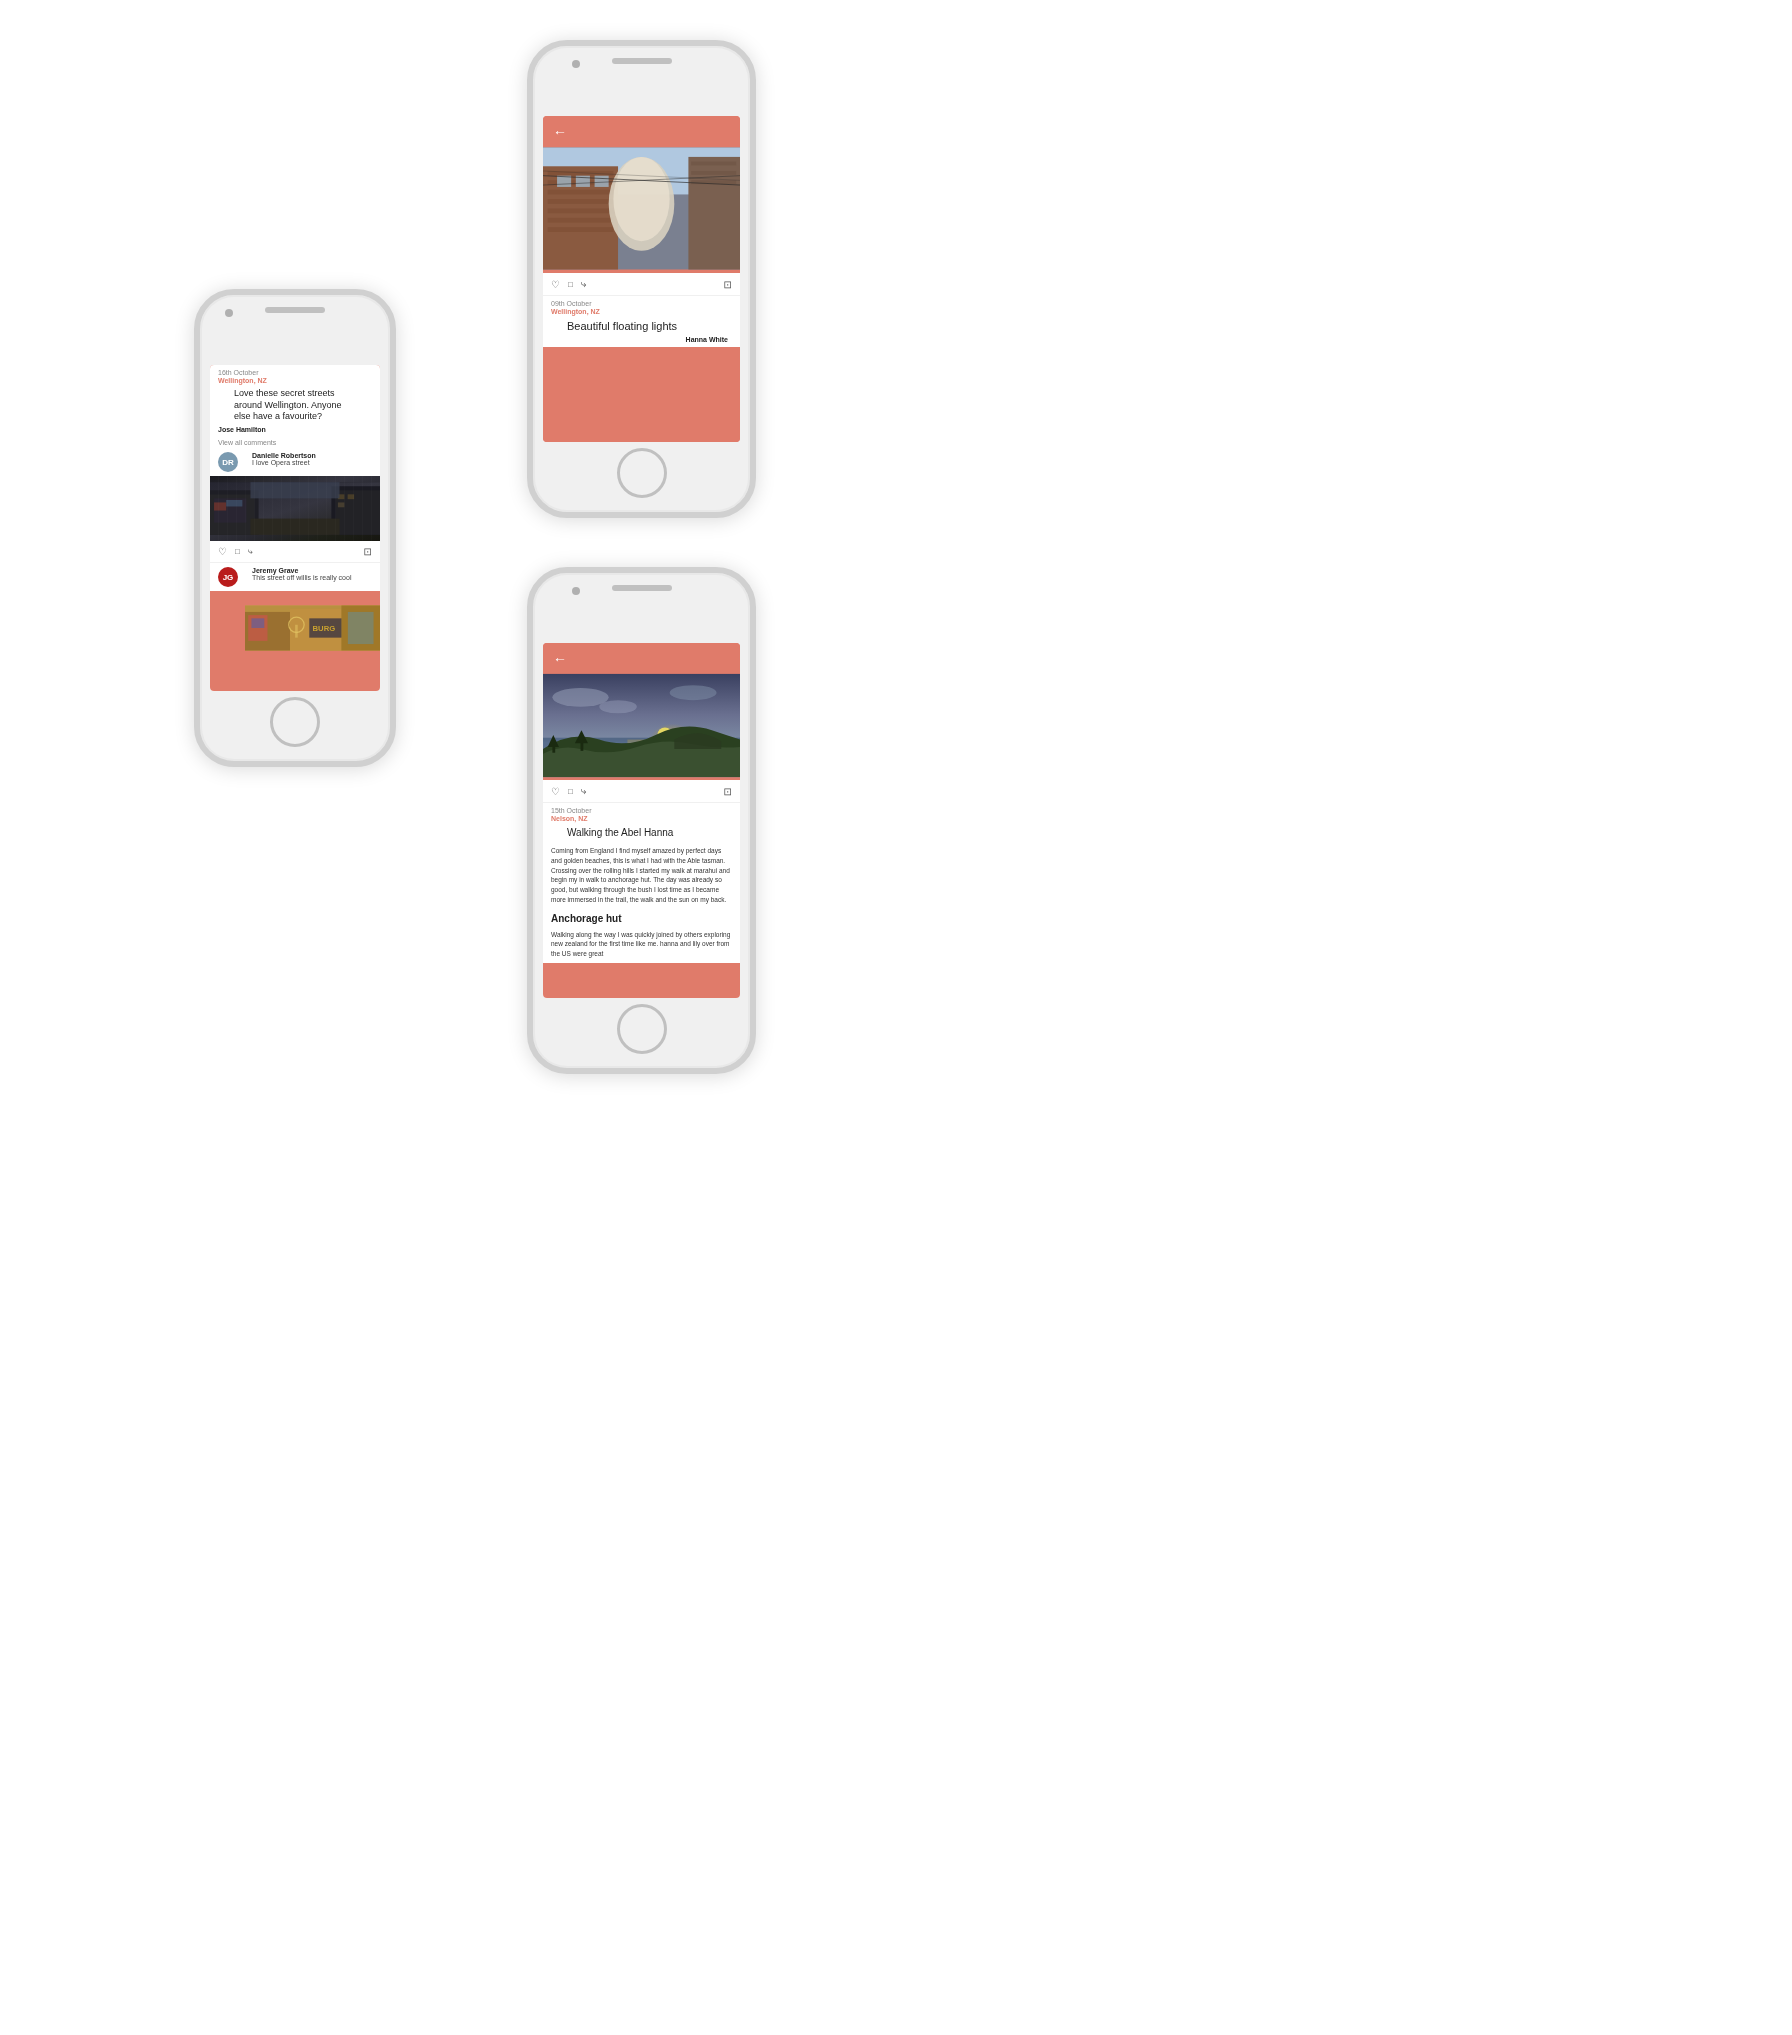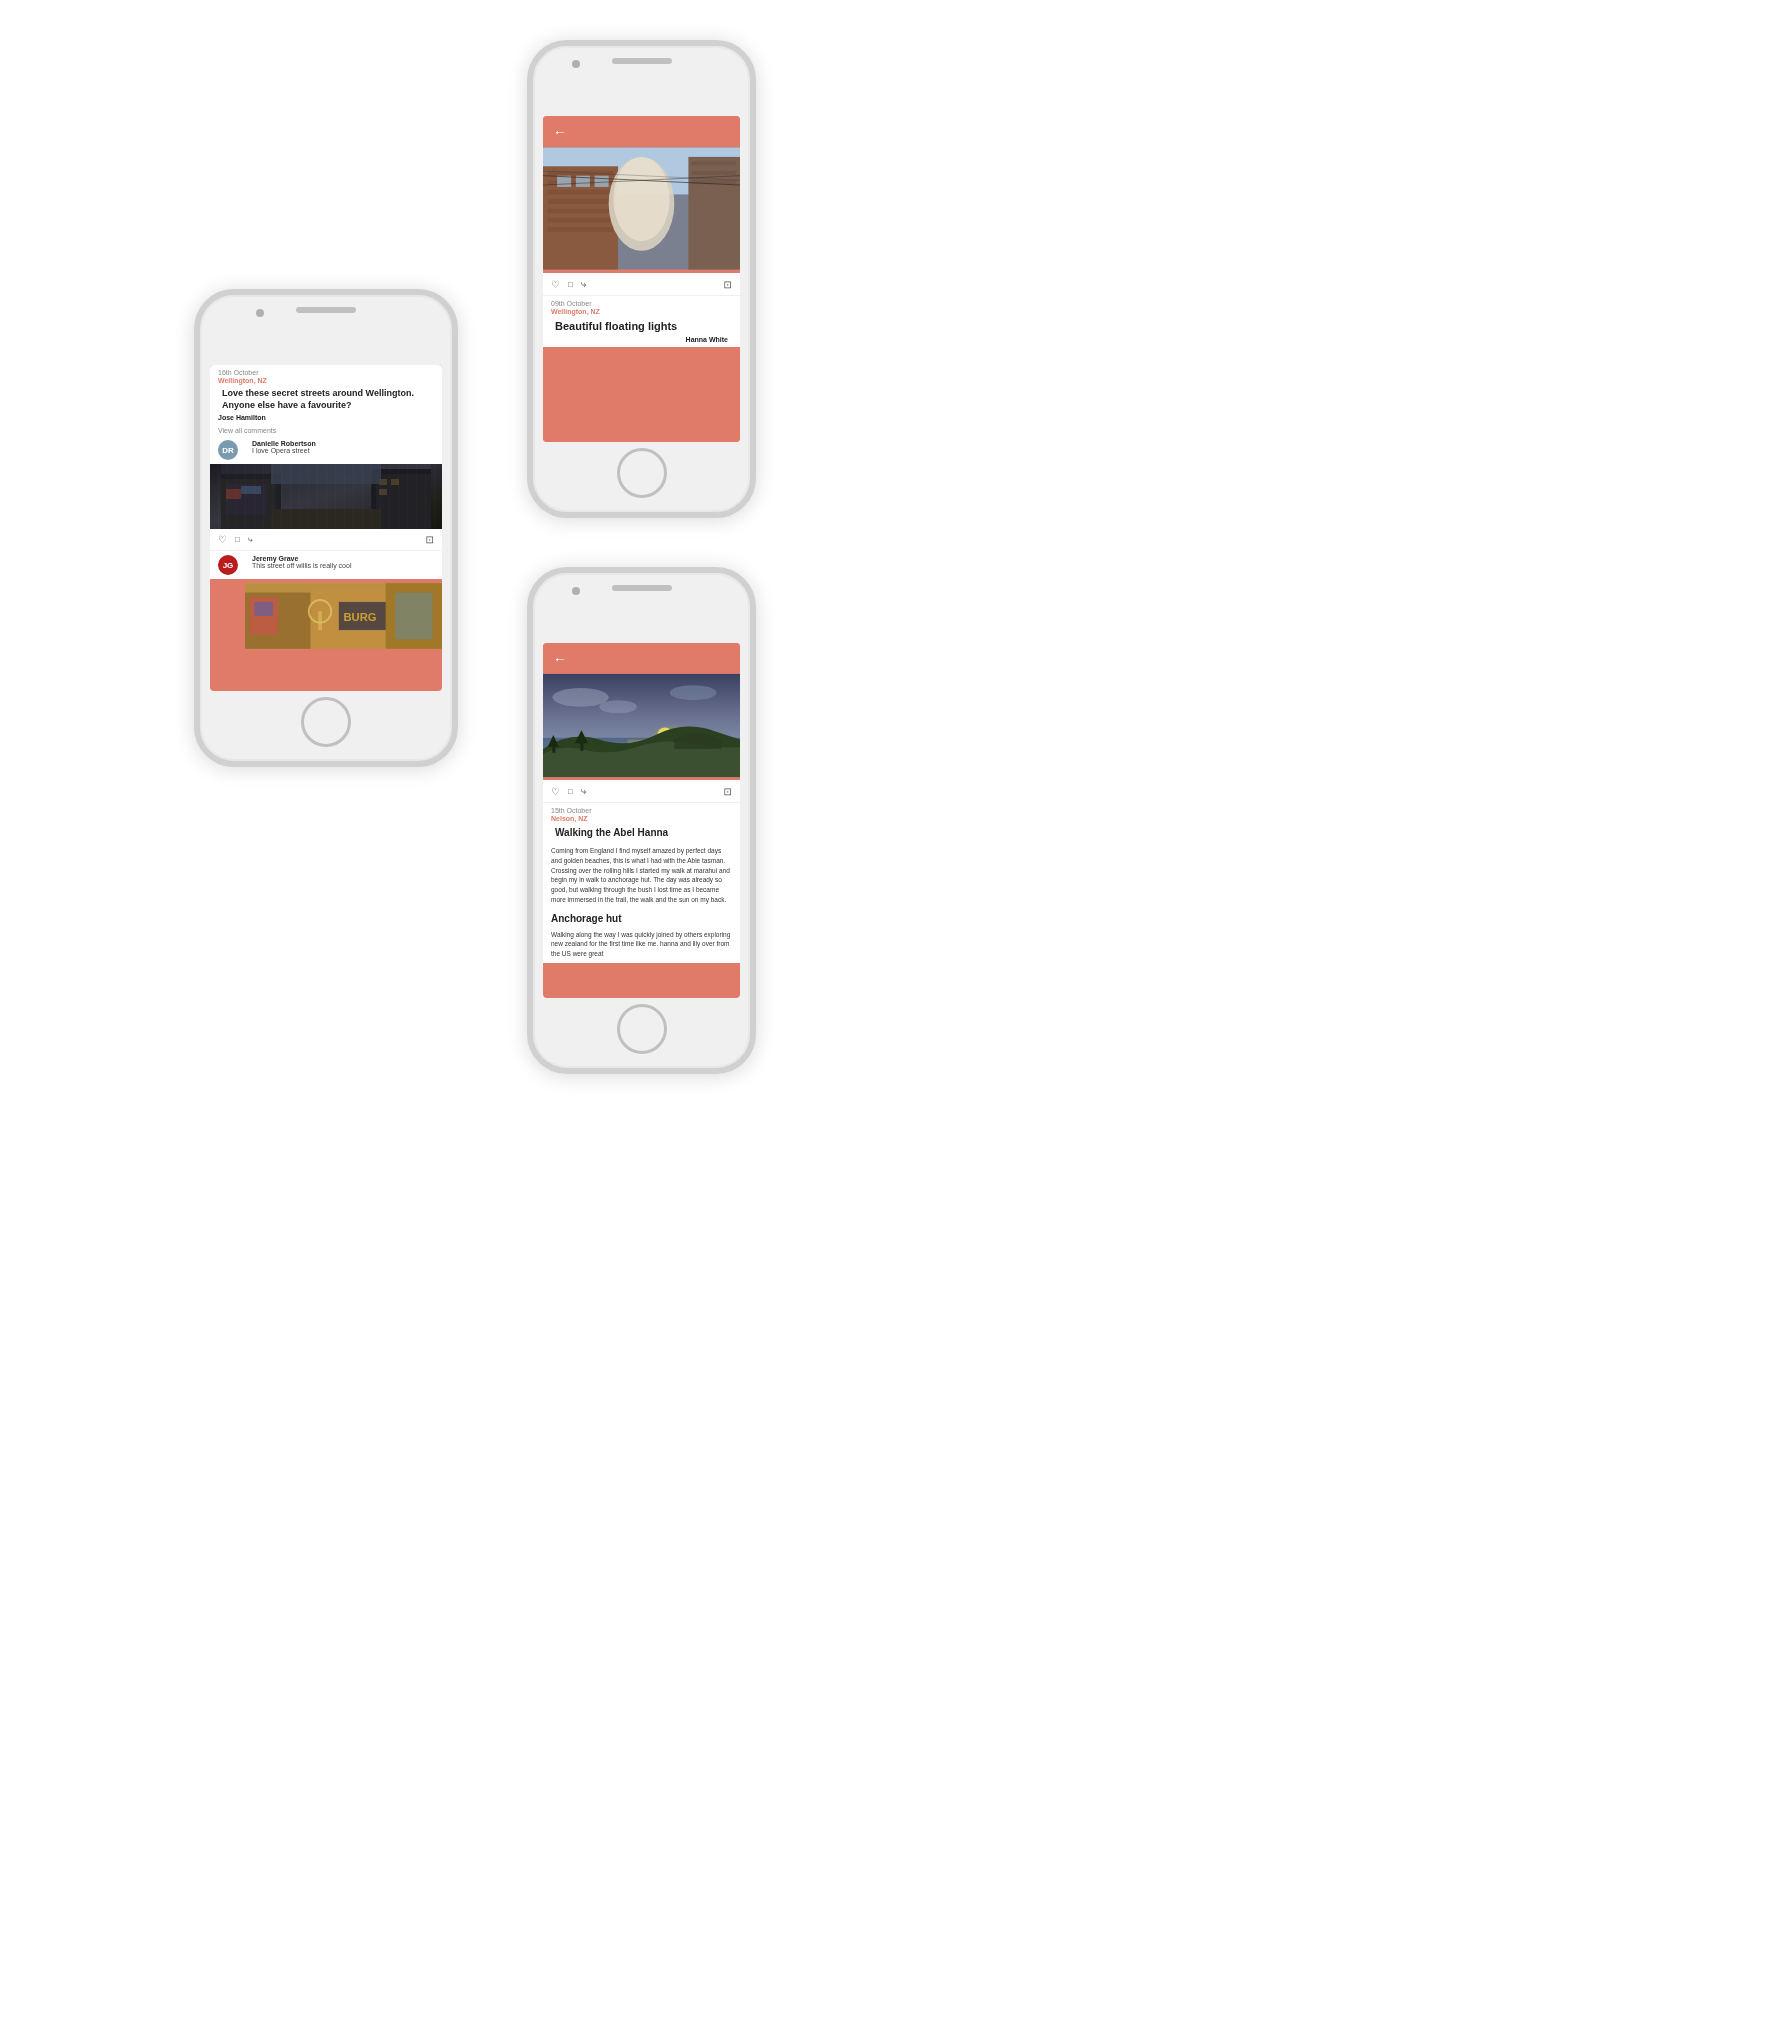--- a/index.html
+++ b/index.html
@@ -67,21 +67,21 @@
       left: 10px;
       right: 10px;
       bottom: 70px;
       background: #fff;
       overflow: hidden;
       border-radius: 4px;
     }
 
     
     .phone1 {
-      width: 264px;
+      width: 202px;
       height: 478px;
       left: 194px;
       top: 289px;
     }
 
     
     .phone2 {
       width: 229px;
       height: 478px;
       left: 527px;
@@ -118,23 +118,23 @@
 
     .post-location {
       font-size: 7px;
       color: #E07B6A;
       font-weight: 600;
       padding: 0 8px 2px;
     }
 
     .post-title {
       font-size: 9px;
-      font-weight: 700;
+      font-weight: 400;
       color: #222;
-      padding: 2px 12px 3px;
+      padding: 2px 24px 3px;
       line-height: 1.3;
     }
 
     .post-author {
       font-size: 7px;
       font-weight: 600;
       color: #222;
       padding: 0 8px 4px;
     }
 

